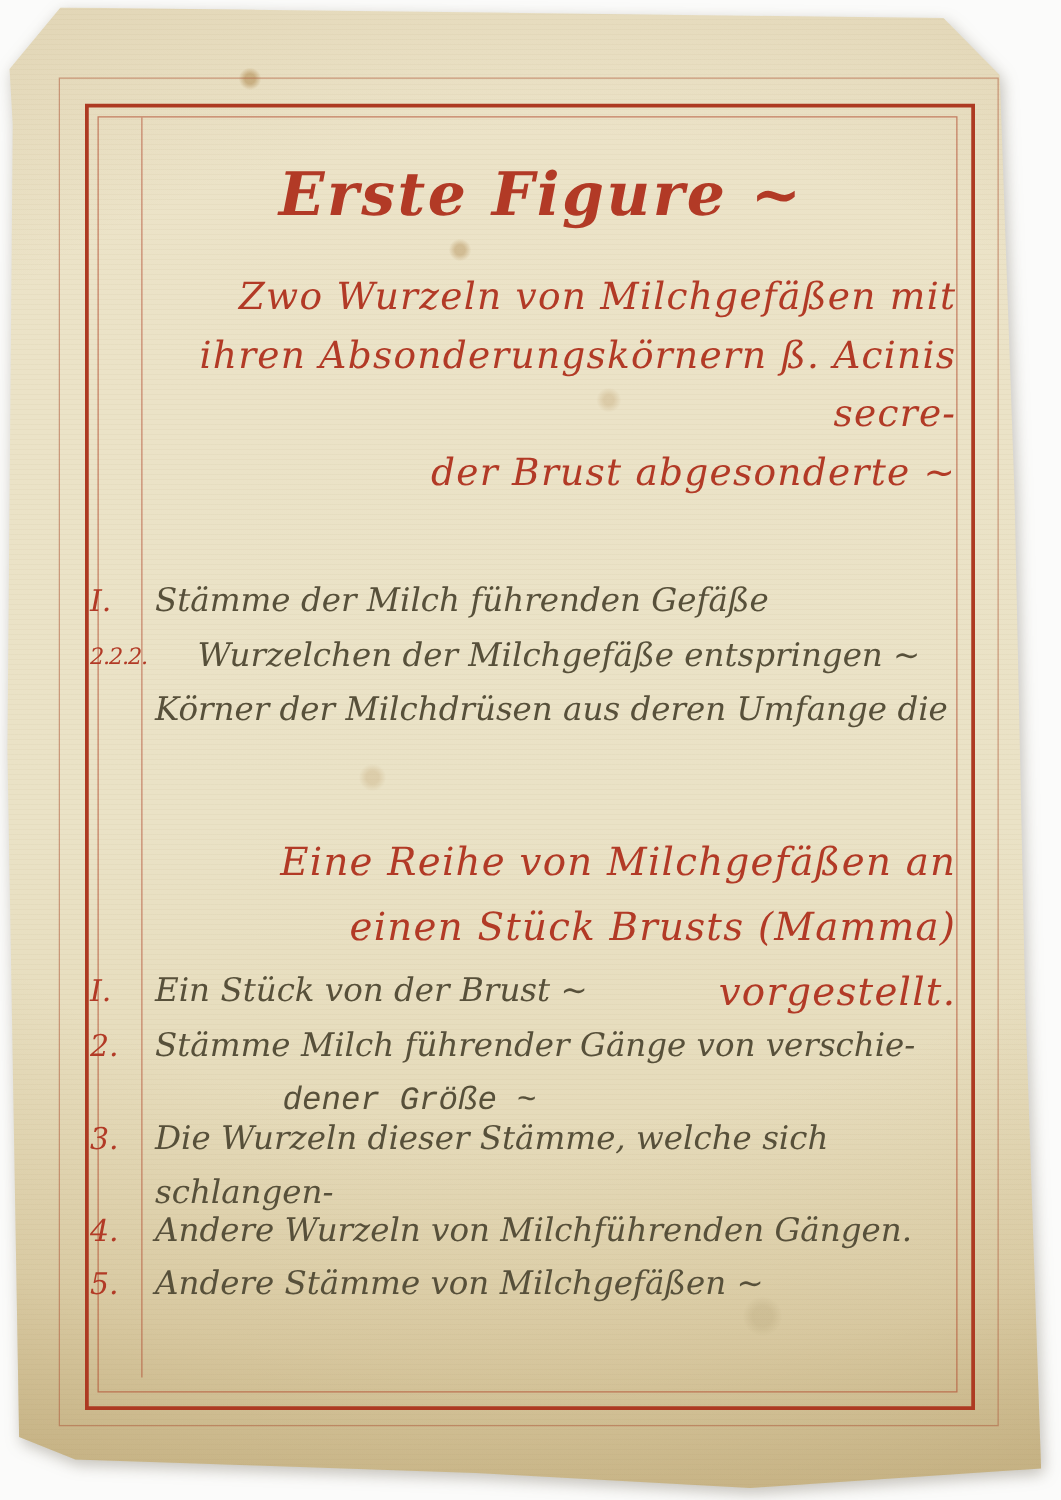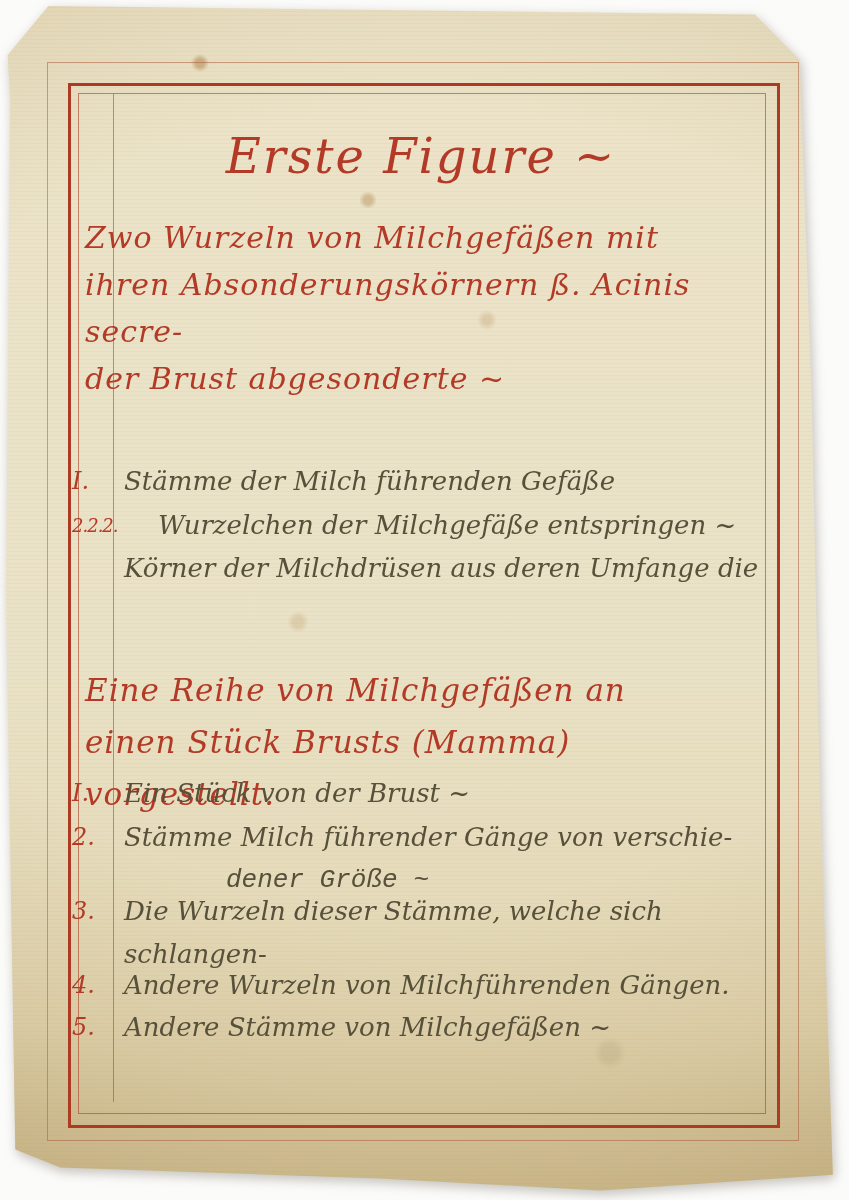--- a/index.html
+++ b/index.html
@@ -21,25 +21,25 @@
       70.7% 99.2%, 44.8% 98.2%, 7.1% 97.3%, 1.8% 95.8%, .7% 50%, 1.2% 8.3%, .9% 4.6%);
   }
   .rule{position:absolute;pointer-events:none;}
   .rule.outer{left:47px;top:62px;width:750px;height:1077px;border:1px solid rgba(175,92,62,.55);}
   .rule.thick{left:68px;top:83px;width:706px;height:1039px;border:3px solid #ad3a22;}
   .rule.thin{left:78px;top:93px;width:686px;height:1019px;border:1px solid rgba(176,72,45,.65);}
   .margin-rule{position:absolute;left:113px;top:94px;width:1px;height:1008px;background:rgba(176,72,45,.6);}
   .content{position:absolute;inset:0;font-style:italic;}
   .red{color:#b23a26;}
   .sepia{color:#57503a;}
-  .h1{position:absolute;left:68px;width:706px;margin:0;font-weight:normal;
-      text-align:center;letter-spacing:2px;}
+  .h1{position:absolute;left:68px;width:706px;margin:0;font-weight:bold;
+      text-align:center;letter-spacing:2px;padding-left:12px;}
   .h1.first{top:128px;font-size:48px;}
   .h1.second{top:596px;font-size:43px;}
-  .sub{position:absolute;left:85px;width:680px;text-align:left;}
+  .sub{position:absolute;left:85px;width:680px;text-align:right;}
   .sub.first{top:214px;font-size:30px;line-height:47px;letter-spacing:1px;}
   .sub.second{top:664px;font-size:31px;line-height:52px;letter-spacing:1px;}
   .item{position:absolute;left:0;width:849px;font-size:26px;line-height:43px;}
   .item .num{position:absolute;left:72px;top:0;color:#b23a26;font-size:24px;}
   .item .num.small{font-size:18px;letter-spacing:-1px;}
   .item .itxt{position:absolute;left:124px;width:640px;}
   .item .l2{display:block;}
   .ind30{margin-left:34px;} .ind100{margin-left:102px;font-family:Liberation Mono, monospace;} .ind70{margin-left:72px;}
 </style>
 </head>

